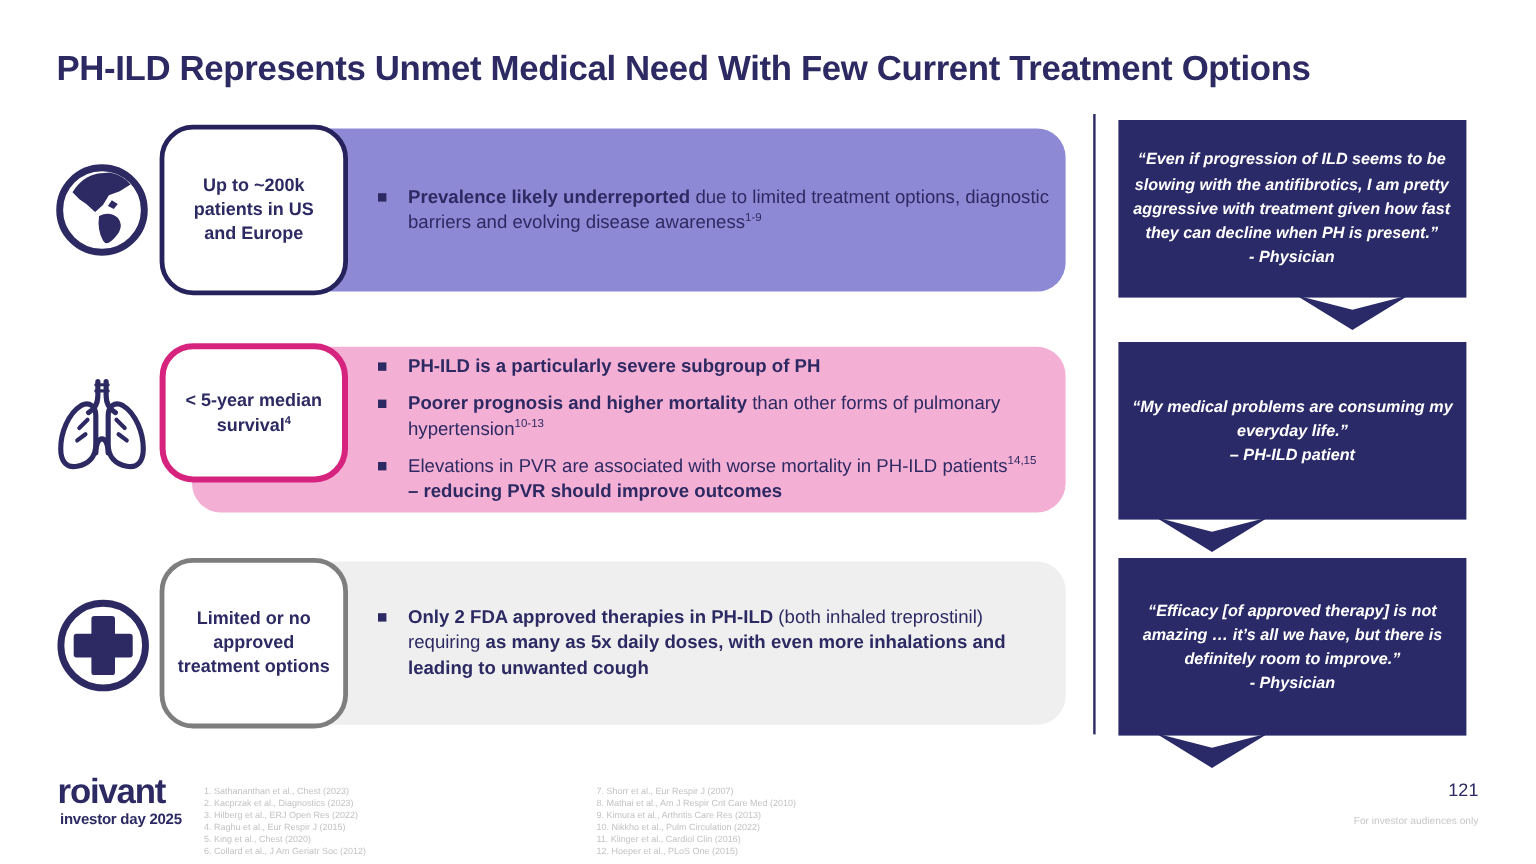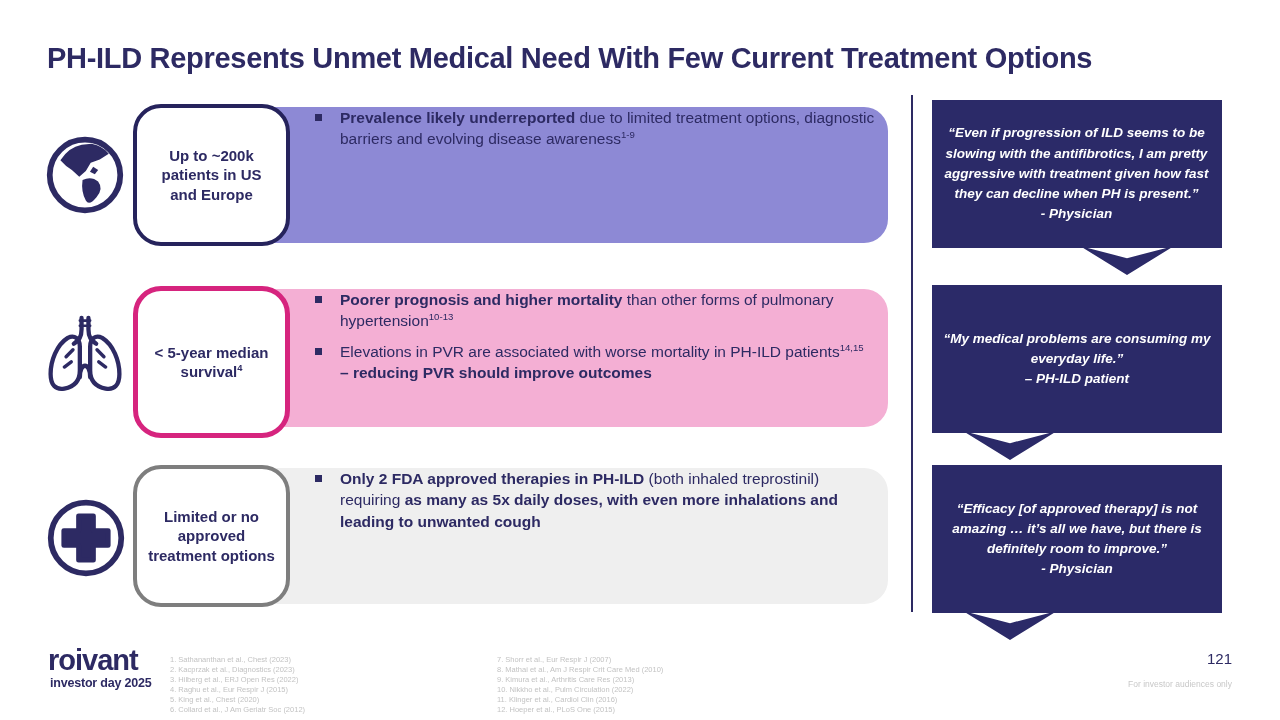--- a/index.html
+++ b/index.html
@@ -25,21 +25,21 @@
   }
   .labelbox {
     position: absolute; left: 133px; width: 157px;
     background: #ffffff; border-radius: 28px;
     display: flex; align-items: center; justify-content: center;
     text-align: center; font-weight: 700; font-size: 15px;
     line-height: 1.3; padding: 8px 10px; color: #2d2a63;
   }
   .bullets {
     position: absolute; left: 315px; width: 560px;
-    display: flex; flex-direction: column; justify-content: flex-start;
+    display: flex; flex-direction: column; justify-content: center;
     gap: 9px; list-style: none;
   }
   .bullet { display: flex; font-size: 15.5px; line-height: 1.38; color: #2d2a63; }
   .bullet .marker {
     flex: 0 0 auto; width: 7px; height: 7px; background: #2d2a63;
     margin: 7px 18px 0 0;
   }
   .bullet .text { flex: 1 1 auto; }
   .seg { font-weight: 400; }
   .seg.b { font-weight: 700; }
@@ -116,24 +116,28 @@
     <svg viewBox="0 0 100 100" fill="none" stroke="#2d2a63" stroke-width="5" stroke-linecap="round" stroke-linejoin="round">
       <path d="M44 40 C44 31 38 26 30 30 C17 38 10 57 10 72 C10 85 16 91 26 89 C37 87 44 80 44 68 L44 52 Z"></path>
       <path d="M56 40 C56 31 62 26 70 30 C83 38 90 57 90 72 C90 85 84 91 74 89 C63 87 56 80 56 68 L56 52 Z"></path>
       <path d="M46 7 L46 20 C46 29 43 33 37 37" stroke-width="5"></path>
       <path d="M54 7 L54 20 C54 29 57 33 63 37" stroke-width="5"></path>
       <path d="M44 76 C44 58 56 58 56 76" stroke-width="5"></path>
       <path d="M36 44 L28 52 M34 58 L26 64 M64 44 L72 52 M66 58 L74 64" stroke-width="4"></path>
       <path d="M44 10 L56 10 M44 16 L56 16" stroke-width="3"></path>
     </svg>
   </div>
-  <div class="labelbox" style="top:286px; height:152px; border:5px solid #d6247e;">
+  <div class="labelbox" style="top:286px; height:116px; border:5px solid #d6247e;">
     <span><span>&lt; 5-year median survival</span><sup>4</sup></span>
   </div>
   <ul class="bullets" style="top:289px; height:138px;">
+    <li class="bullet">
+      <span class="marker"></span>
+      <span class="text"><span class="seg b">PH-ILD is a particularly severe subgroup of PH</span></span>
+    </li>
     <li class="bullet">
       <span class="marker"></span>
       <span class="text"><span class="seg b">Poorer prognosis and higher mortality</span><span class="seg"> than other forms of pulmonary hypertension</span><sup class="seg">10-13</sup></span>
     </li>
     <li class="bullet">
       <span class="marker"></span>
       <span class="text"><span class="seg">Elevations in PVR are associated with worse mortality in PH-ILD patients</span><sup class="seg">14,15</sup><span class="seg b"> – reducing PVR should improve outcomes</span></span>
     </li>
   </ul>
 

